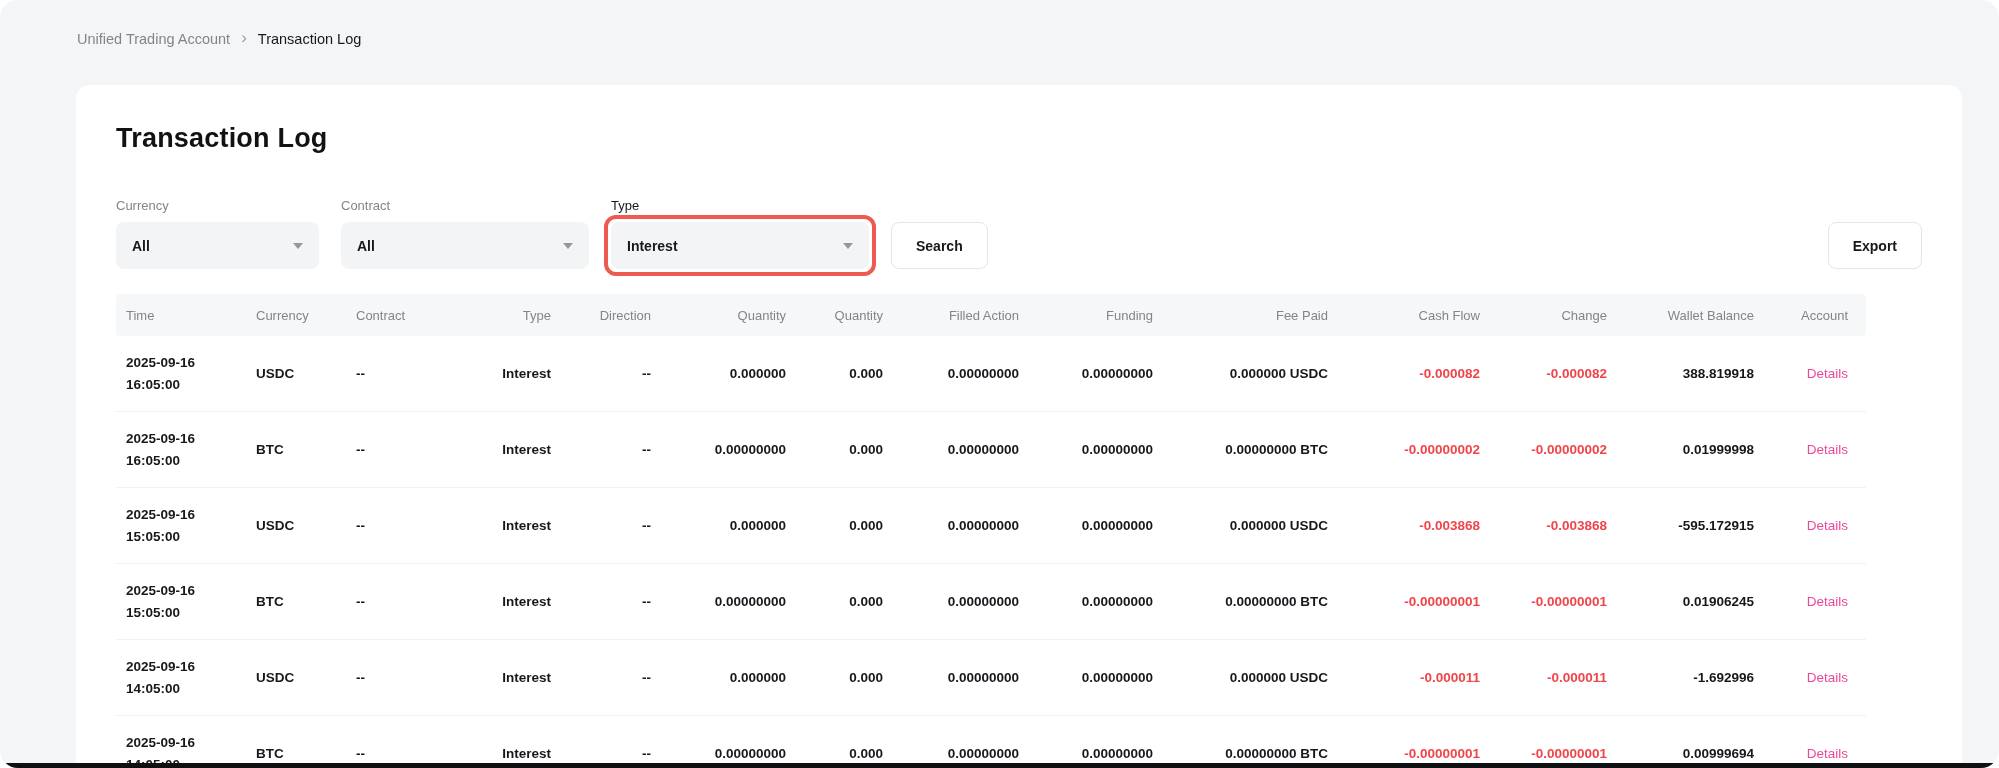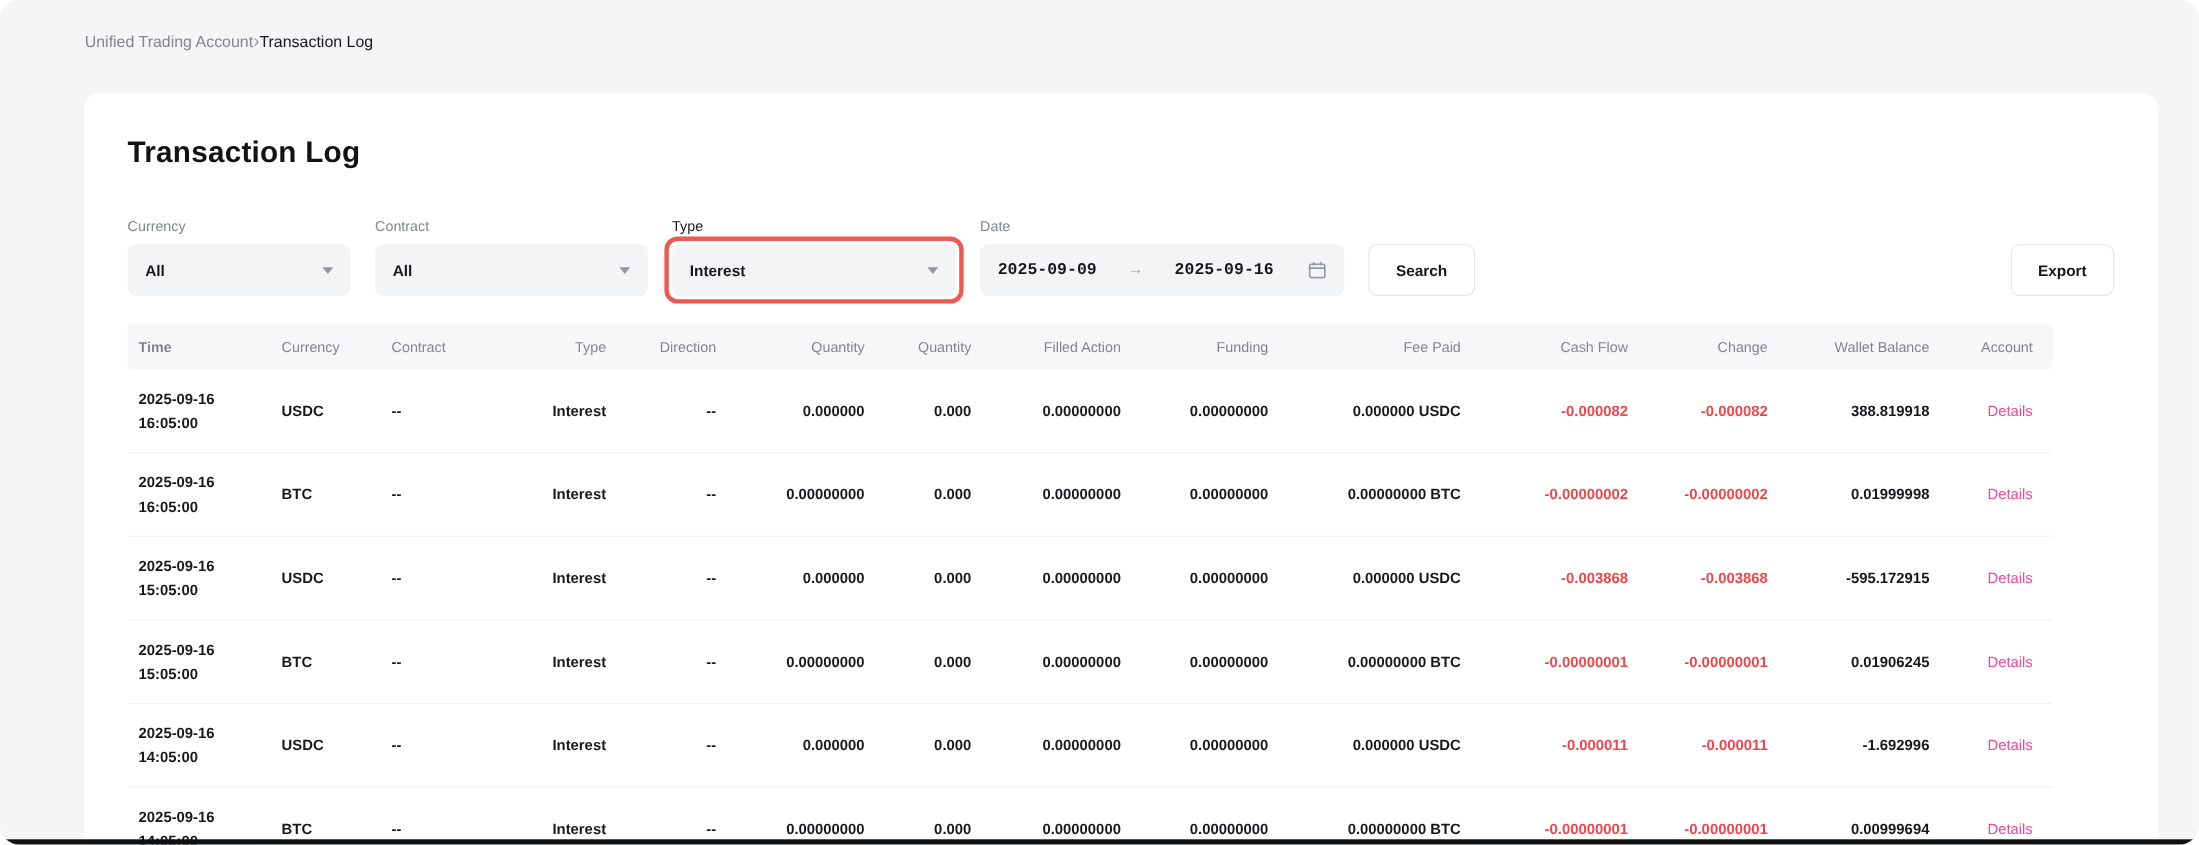--- a/index.html
+++ b/index.html
@@ -1,20 +1,20 @@
 <!DOCTYPE html>
 <html><head>
 <meta charset="utf-8">
 <style>
   html,body{margin:0;padding:0;background:#ffffff;}
   body{width:1999px;height:768px;font-family:"Liberation Sans",sans-serif;-webkit-font-smoothing:antialiased;}
   .viewport{position:relative;width:1999px;height:768px;background:#f4f5f7;border-radius:18px;overflow:hidden;}
 
   
-  .breadcrumb{position:absolute;top:30px;left:77px;display:flex;align-items:center;font-size:14.5px;}
+  .breadcrumb{position:absolute;top:30px;left:77px;display:flex;align-items:center;gap:11px;font-size:14.5px;}
   .crumb-parent{color:#81858c;cursor:pointer;}
   .crumb-sep{color:#9aa0a8;font-size:17px;line-height:1;transform:translateY(-1px);}
   .crumb-current{color:#17181c;font-weight:500;}
 
   
   .card{position:absolute;top:85px;left:76px;right:37px;bottom:0;background:#ffffff;border-radius:14px 14px 0 0;padding:38px 40px 0 40px;box-sizing:border-box;}
   .page-title{font-size:27px;font-weight:700;color:#121214;margin:0 0 44px 0;letter-spacing:.2px;}
 
   
   .filters{display:flex;gap:22px;align-items:flex-end;}
@@ -28,21 +28,21 @@
   .hl{position:relative;}
   .hl::after{content:"";position:absolute;inset:-7px;border:4px solid #ec5a52;border-radius:12px;pointer-events:none;}
   .daterange{gap:14px;font-family:"Liberation Mono","DejaVu Sans Mono",monospace;font-size:15px;font-weight:700;color:#17181c;justify-content:space-between;}
   .arrow{color:#9298a0;font-size:14px;font-weight:400;}
   .btn{height:47px;box-sizing:border-box;background:#fff;border:1px solid #e3e5e8;border-radius:8px;font-size:14px;font-weight:700;color:#17181c;padding:0 24px;cursor:pointer;font-family:inherit;}
   .btn-export{margin-left:auto;align-self:flex-end;}
 
   
   table{border-collapse:collapse;table-layout:fixed;width:1750px;margin-top:25px;font-variant-numeric:tabular-nums;}
   thead th{background:#f6f7f9;height:40px;font-size:13px;font-weight:400;color:#81858c;white-space:nowrap;}
-  thead th:first-child{border-radius:4px 0 0 4px;font-weight:bold;}
+  thead th:first-child{border-radius:4px 0 0 4px;}
   thead th:last-child{border-radius:0 4px 4px 0;}
   tbody td{height:73px;font-size:13.5px;font-weight:600;color:#17181c;white-space:nowrap;}
   tbody tr + tr td{border-top:1px solid #f0f2f4;}
   .c-l{text-align:left;padding-left:10px;}
   .c-r{text-align:right;padding-right:0;}
   th.c-r{padding-right:0;}
   td.c-act,th.c-act{text-align:right;padding-right:18px;}
   .time span{display:block;line-height:1.6;}
   .neg{color:#ef454a;}
   .details{color:#ec4899;font-weight:400;cursor:pointer;text-decoration:none;}
@@ -81,34 +81,20 @@
       </div>
 
       <div class="filter">
         <label class="dark">Type</label>
         <div class="control select w-type hl">
           <span class="val">Interest</span>
           <span class="tri"></span>
         </div>
       </div>
 
-      <div class="filter">
-        <label>Date</label>
-        <div class="control daterange w-date">
-          <span>2025-09-09</span>
-          <span class="arrow">→</span>
-          <span>2025-09-16</span>
-          <svg width="17" height="17" viewBox="0 0 16 16" aria-hidden="true">
-            <rect x="1.5" y="3" width="13" height="11.5" rx="1.8" fill="none" stroke="#9298a0" stroke-width="1.4"></rect>
-            <line x1="1.5" y1="6.4" x2="14.5" y2="6.4" stroke="#9298a0" stroke-width="1.4"></line>
-            <line x1="5" y1="1.2" x2="5" y2="4" stroke="#9298a0" stroke-width="1.4"></line>
-            <line x1="11" y1="1.2" x2="11" y2="4" stroke="#9298a0" stroke-width="1.4"></line>
-          </svg>
-        </div>
-      </div>
 
       <button class="btn">Search</button>
       <button class="btn btn-export">Export</button>
     </div>
 
     <table>
       <colgroup>
         <col style="width:130px">
           <col style="width:100px">
           <col style="width:90px">

